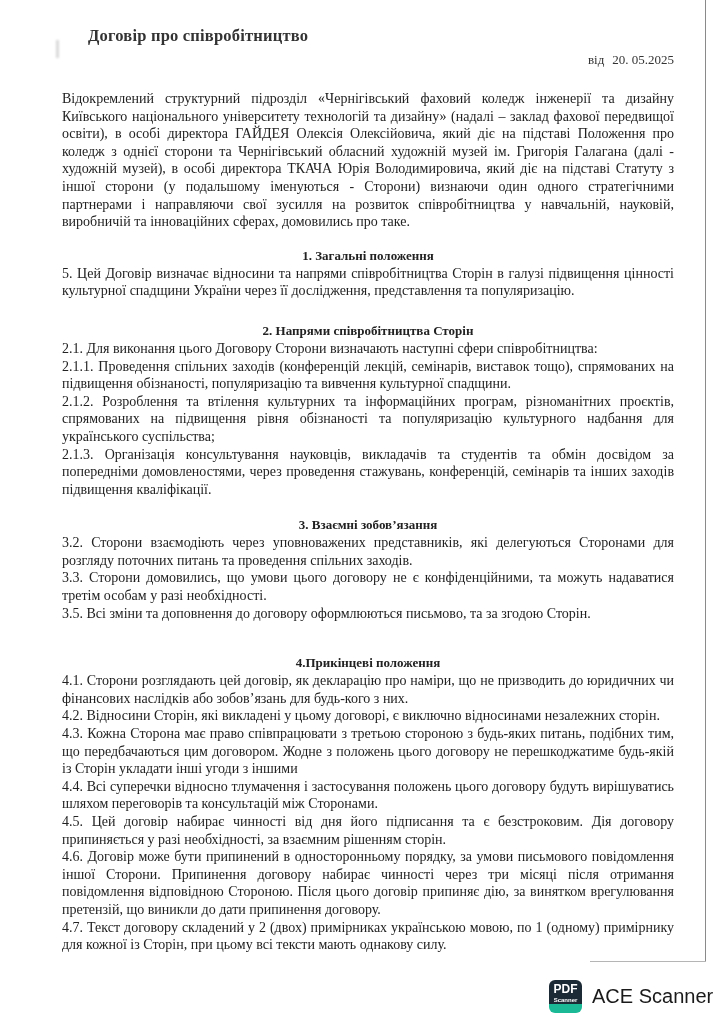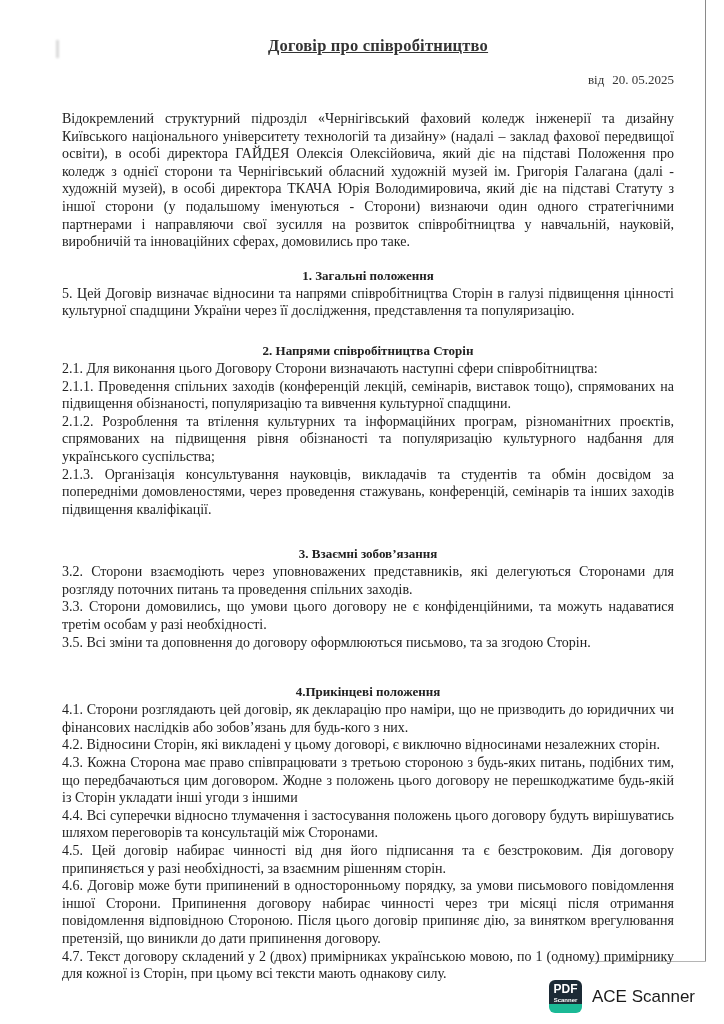--- a/index.html
+++ b/index.html
@@ -2,33 +2,33 @@
 <html><head>
 <meta charset="utf-8">
 <style>
   html, body { margin:0; padding:0; }
   body { width:724px; height:1024px; background:#ffffff; position:relative; overflow:hidden;
          font-family:"Liberation Serif","DejaVu Serif",serif; color:#222; }
   .page-edge-right { position:absolute; left:705px; top:0; width:1px; height:962px; background:#8a8a8a; }
   .page-edge-bottom { position:absolute; left:590px; top:961px; width:116px; height:1px; background:#b5b5b5; }
   .smudge { position:absolute; left:56px; top:40px; width:3px; height:18px; background:#d9d9d9; filter:blur(1px); }
   .doc { position:absolute; left:62px; top:20px; width:612px; }
-  .title { text-align:center; font-weight:bold; font-size:16.5px; margin:16px; padding-left:20px; letter-spacing:0.2px; color:#333;text-decoration:underline; }
+  .title { font-weight:bold; font-size:16.5px; margin:6px; padding-left:20px; letter-spacing:0.2px; color:#333; }
   .date { text-align:right; font-size:13px; margin-top:6px; color:#333; }
   .date span { margin-left:8px;text-align:center; }
   p { margin:0; font-size:14px; line-height:17.6px; text-align:justify; }
   .intro { margin-top:22px; }
   .sec-head { text-align:center; font-weight:bold; font-size:13px; margin-top:16px; line-height:18px; }
   .item { }
   .footer { position:absolute; left:549px; top:980px; display:flex; align-items:center; }
   .app-icon { width:33px; height:33px; border-radius:6px; background:linear-gradient(#1c2a35 0 72%, #1bb996 72% 100%);
               display:flex; flex-direction:column; align-items:center; justify-content:flex-start; padding-top:3px; box-sizing:border-box; }
   .app-icon .pdf { color:#fff; font-family:"Liberation Sans","DejaVu Sans",sans-serif; font-weight:bold; font-size:12px; line-height:13px; }
   .app-icon .sc { color:#fff; font-family:"Liberation Sans","DejaVu Sans",sans-serif; font-weight:bold; font-size:6px; line-height:8px; }
-  .app-name { margin-left:10px; font-family:"Liberation Sans","DejaVu Sans",sans-serif; font-size:17px; color:#1a1a1a; }
+  .app-name { margin-left:10px; font-family:"Liberation Sans","DejaVu Sans",sans-serif; font-size:20px; color:#1a1a1a; }
 </style>
 </head>
 <body>
 
 <div class="smudge"></div>
 <div class="page-edge-right"></div>
 <div class="page-edge-bottom"></div>
 
 <div class="doc">
   <h1 class="title">Договір про співробітництво</h1>
@@ -43,21 +43,21 @@
 
   <div>
     <div class="sec-head" style="margin-top:22px">2.    Напрями співробітництва Сторін</div>
     <p class="item">2.1. Для виконання цього Договору  Сторони визначають наступні сфери співробітництва:</p>
     <p class="item">2.1.1. Проведення спільних заходів (конференцій лекцій, семінарів, виставок тощо), спрямованих на підвищення обізнаності, популяризацію та вивчення культурної спадщини.</p>
     <p class="item">2.1.2. Розроблення та втілення культурних та інформаційних програм, різноманітних проєктів, спрямованих на підвищення рівня обізнаності та популяризацію культурного надбання для українського суспільства;</p>
     <p class="item">2.1.3. Організація консультування науковців, викладачів та студентів та обмін досвідом за попередніми домовленостями, через проведення стажувань, конференцій, семінарів та інших заходів підвищення кваліфікації.</p>
   </div>
 
   <div>
-    <div class="sec-head" style="margin-top:27px">3.    Взаємні зобов’язання</div>
+    <div class="sec-head" style="margin-top:18px">3.    Взаємні зобов’язання</div>
     <p class="item">3.2. Сторони взаємодіють через уповноважених представників, які делегуються Сторонами для розгляду поточних питань та проведення спільних заходів.</p>
     <p class="item">3.3. Сторони домовились, що умови цього договору не є конфіденційними, та можуть надаватися третім особам у разі необхідності.</p>
     <p class="item">3.5. Всі зміни та доповнення до договору оформлюються письмово, та за згодою Сторін.</p>
   </div>
 
   <div>
     <div class="sec-head" style="margin-top:32px">4.Прикінцеві положення</div>
     <p class="item">4.1. Сторони розглядають цей договір, як декларацію про наміри, що не призводить до юридичних чи фінансових наслідків або зобов’язань для будь-кого з них.</p>
     <p class="item">4.2. Відносини Сторін, які викладені у цьому договорі, є виключно відносинами незалежних сторін.</p>
     <p class="item">4.3. Кожна Сторона має право співпрацювати з третьою стороною з будь-яких питань, подібних тим, що передбачаються цим договором. Жодне з положень цього договору не перешкоджатиме будь-якій із Сторін укладати інші угоди з іншими</p>

